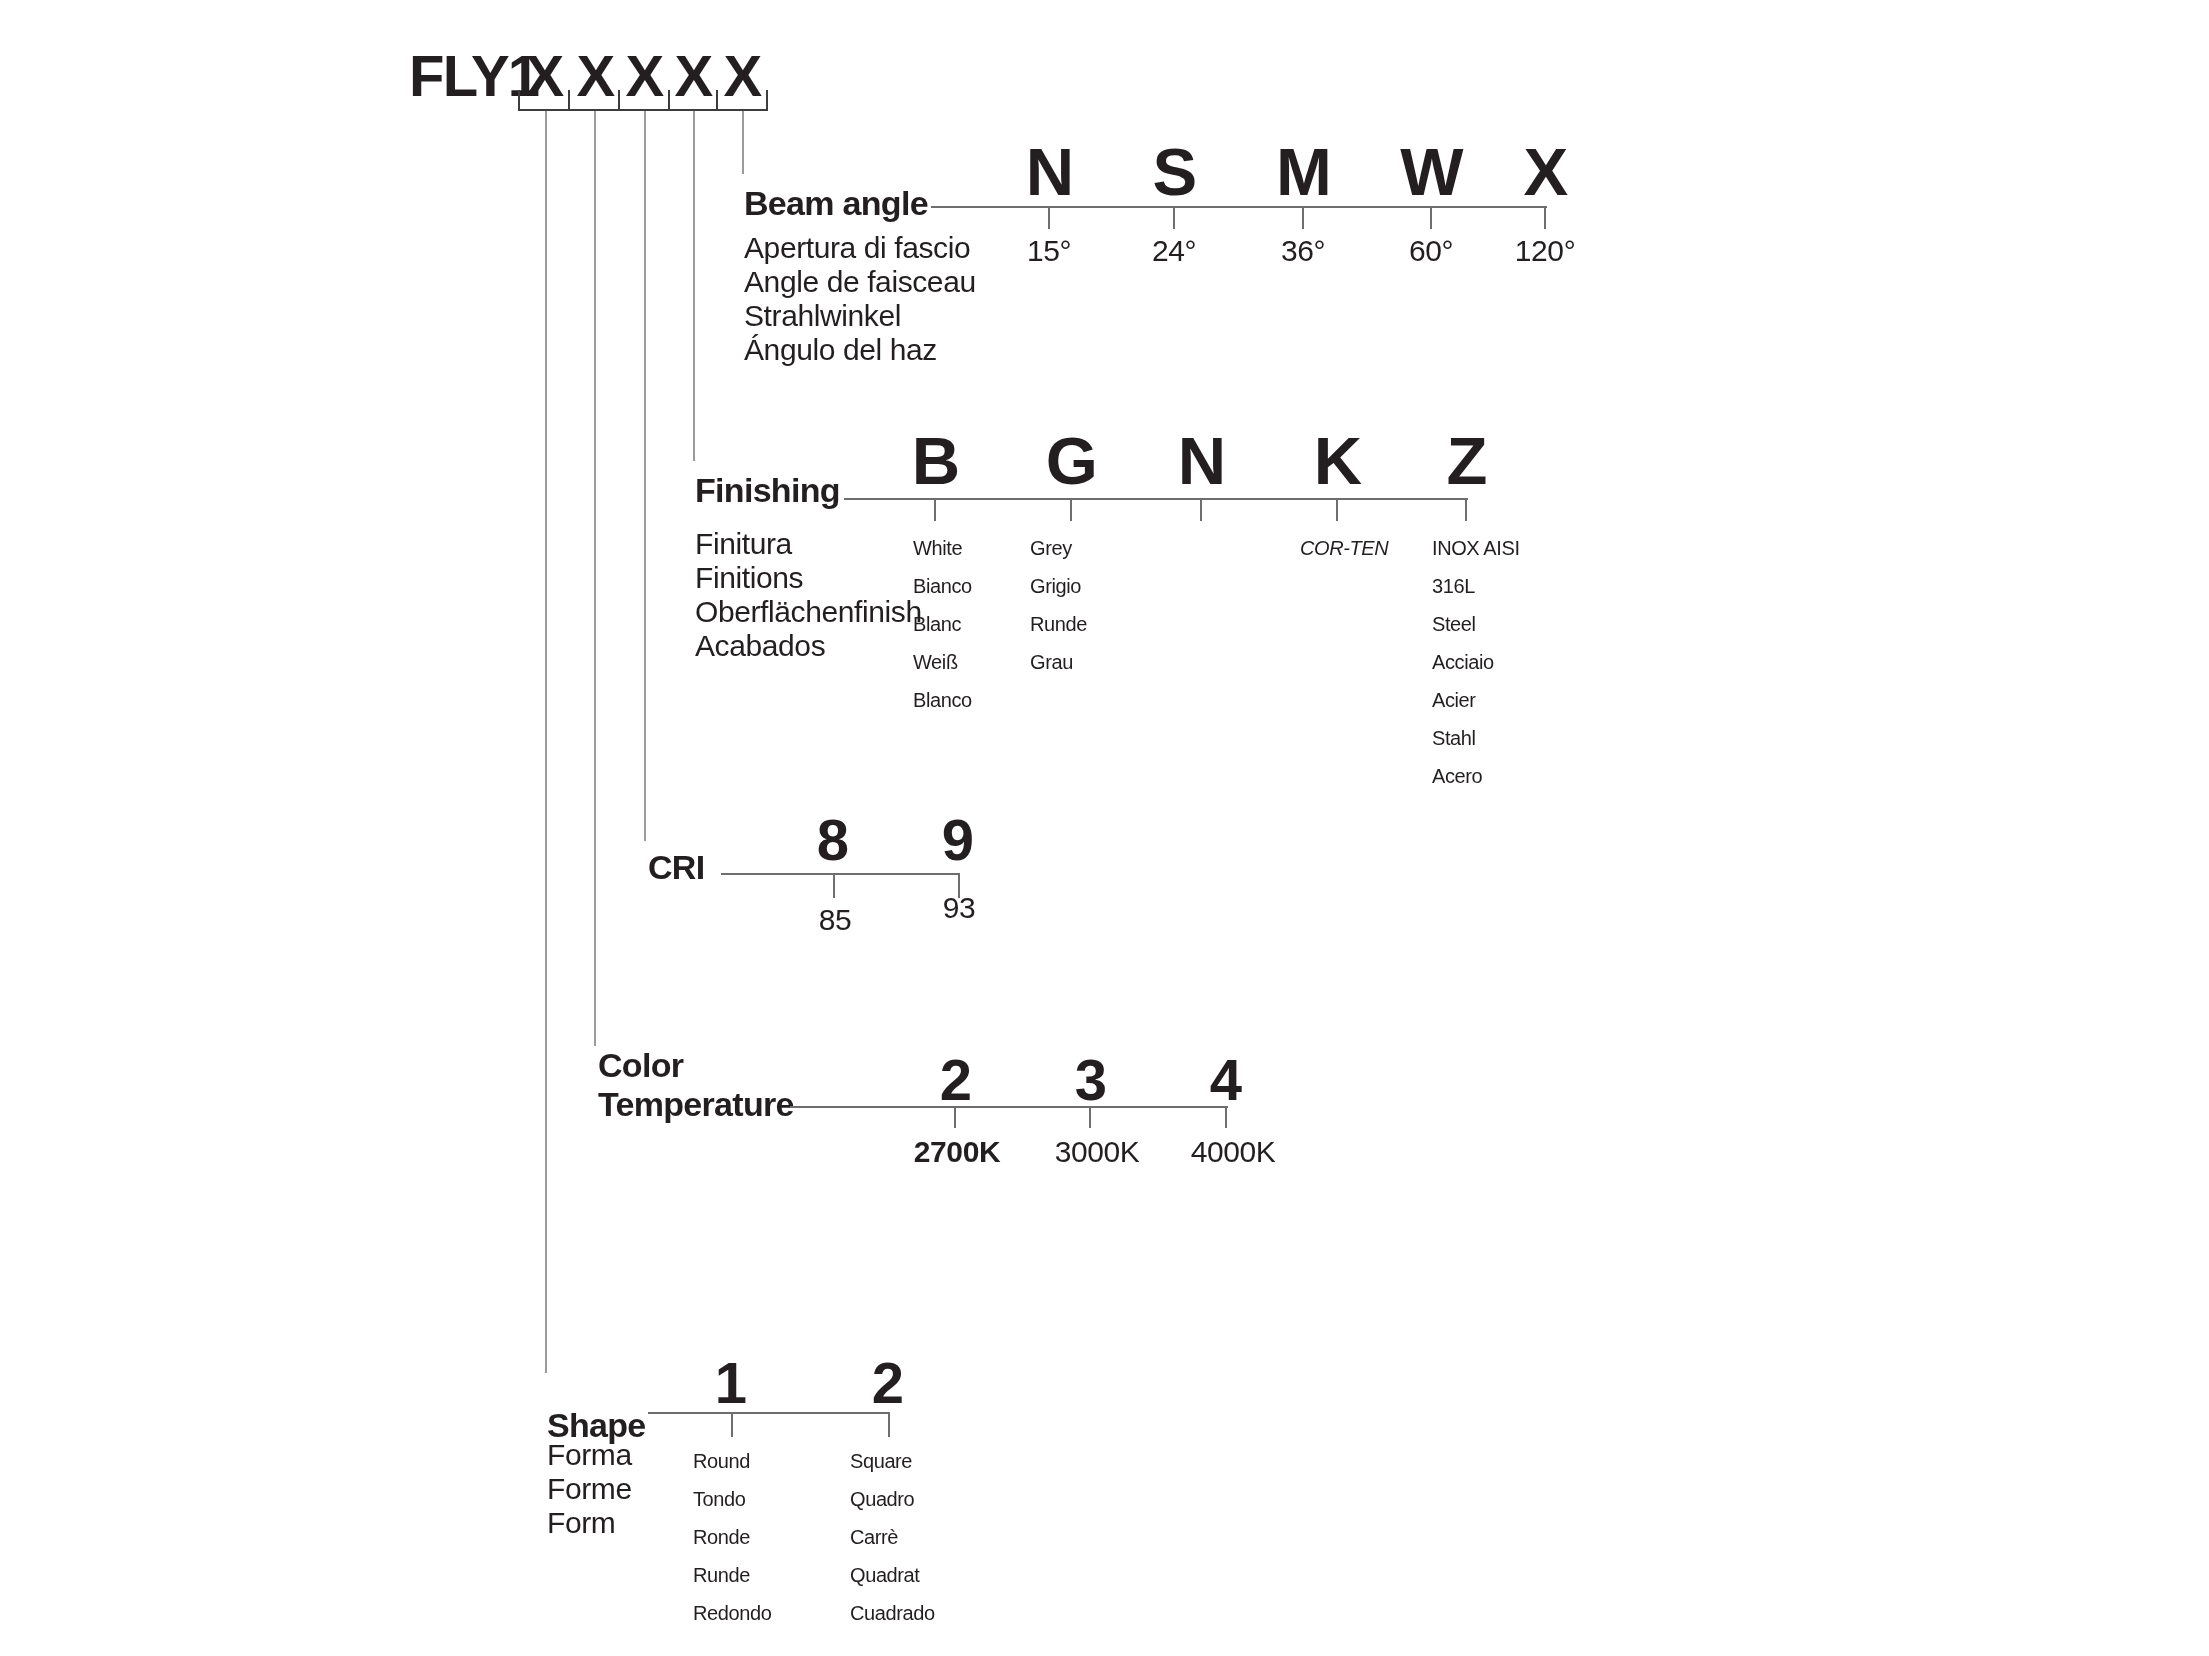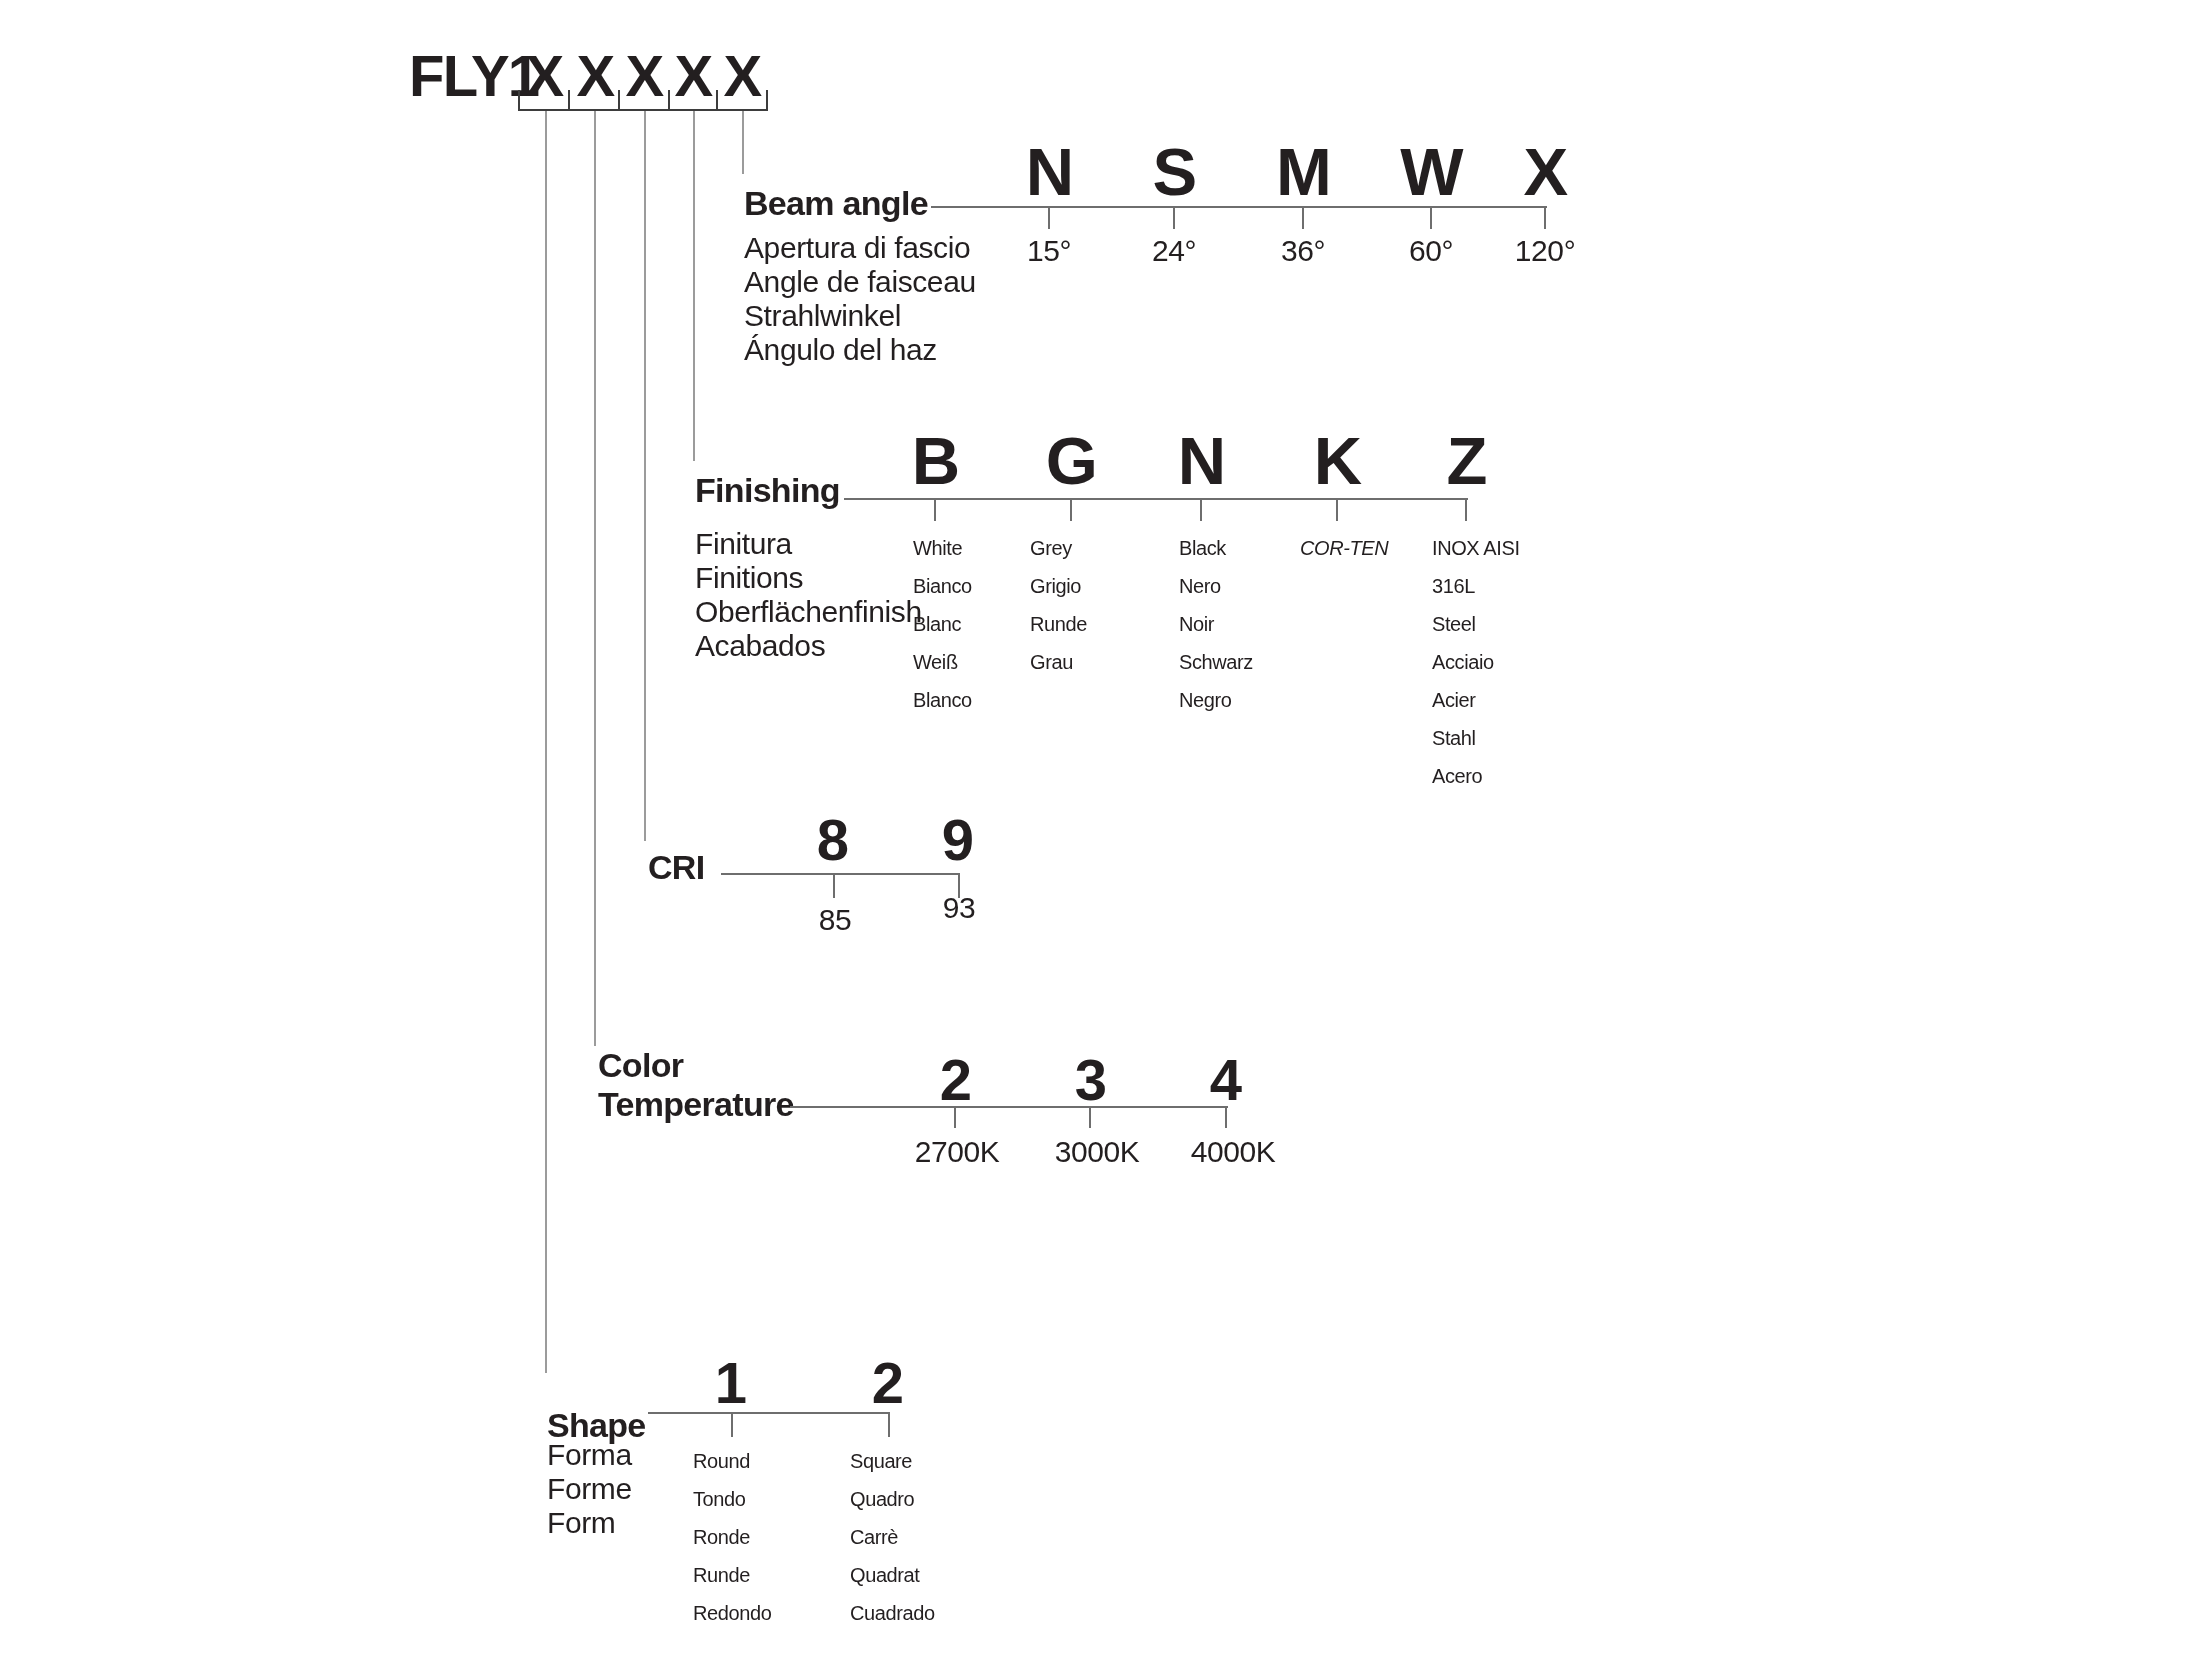--- a/index.html
+++ b/index.html
@@ -100,27 +100,20 @@
     <div>Blanc</div>
     <div>Weiß</div>
     <div>Blanco</div>
   </div>
   <div class="abs col" style="left:1030px;top:529px;">
     <div>Grey</div>
     <div>Grigio</div>
     <div>Runde</div>
     <div>Grau</div>
   </div>
-  <div class="abs col" style="left:1179px;top:529px;">
-    <div>Black</div>
-    <div>Nero</div>
-    <div>Noir</div>
-    <div>Schwarz</div>
-    <div>Negro</div>
-  </div>
   <div class="abs col" style="left:1300px;top:529px;font-style:italic;">
     <div>COR-TEN</div>
   </div>
   <div class="abs col" style="left:1432px;top:529px;">
     <div>INOX AISI</div>
     <div>316L</div>
     <div>Steel</div>
     <div>Acciaio</div>
     <div>Acier</div>
     <div>Stahl</div>
@@ -140,21 +133,21 @@
     <div>Color</div>
     <div>Temperature</div>
   </div>
   <div class="hline" style="left:790px;top:1106px;width:438px;"></div>
   <div class="tick" style="left:954px;top:1106px;height:22px;"></div>
   <div class="tick" style="left:1089px;top:1106px;height:22px;"></div>
   <div class="tick" style="left:1225px;top:1106px;height:22px;"></div>
   <div class="abs code-md ctr" style="left:955px;top:1051px;">2</div>
   <div class="abs code-md ctr" style="left:1090px;top:1051px;">3</div>
   <div class="abs code-md ctr" style="left:1225px;top:1051px;">4</div>
-  <div class="abs val ctr" style="left:957px;top:1137px;">2700K</div>
+  <div class="abs val ctr" style="left:957px;top:1137px;font-weight:bold;">2700K</div>
   <div class="abs val ctr" style="left:1097px;top:1137px;">3000K</div>
   <div class="abs val ctr" style="left:1233px;top:1137px;">4000K</div>
 
   <div class="abs lbl" style="left:547px;top:1392px;margin-top:16px;">Shape</div>
   <div class="abs sub" style="left:547px;top:1438px;">
     <div>Forma</div>
     <div>Forme</div>
     <div>Form</div>
   </div>
   <div class="hline" style="left:648px;top:1412px;width:242px;"></div>

